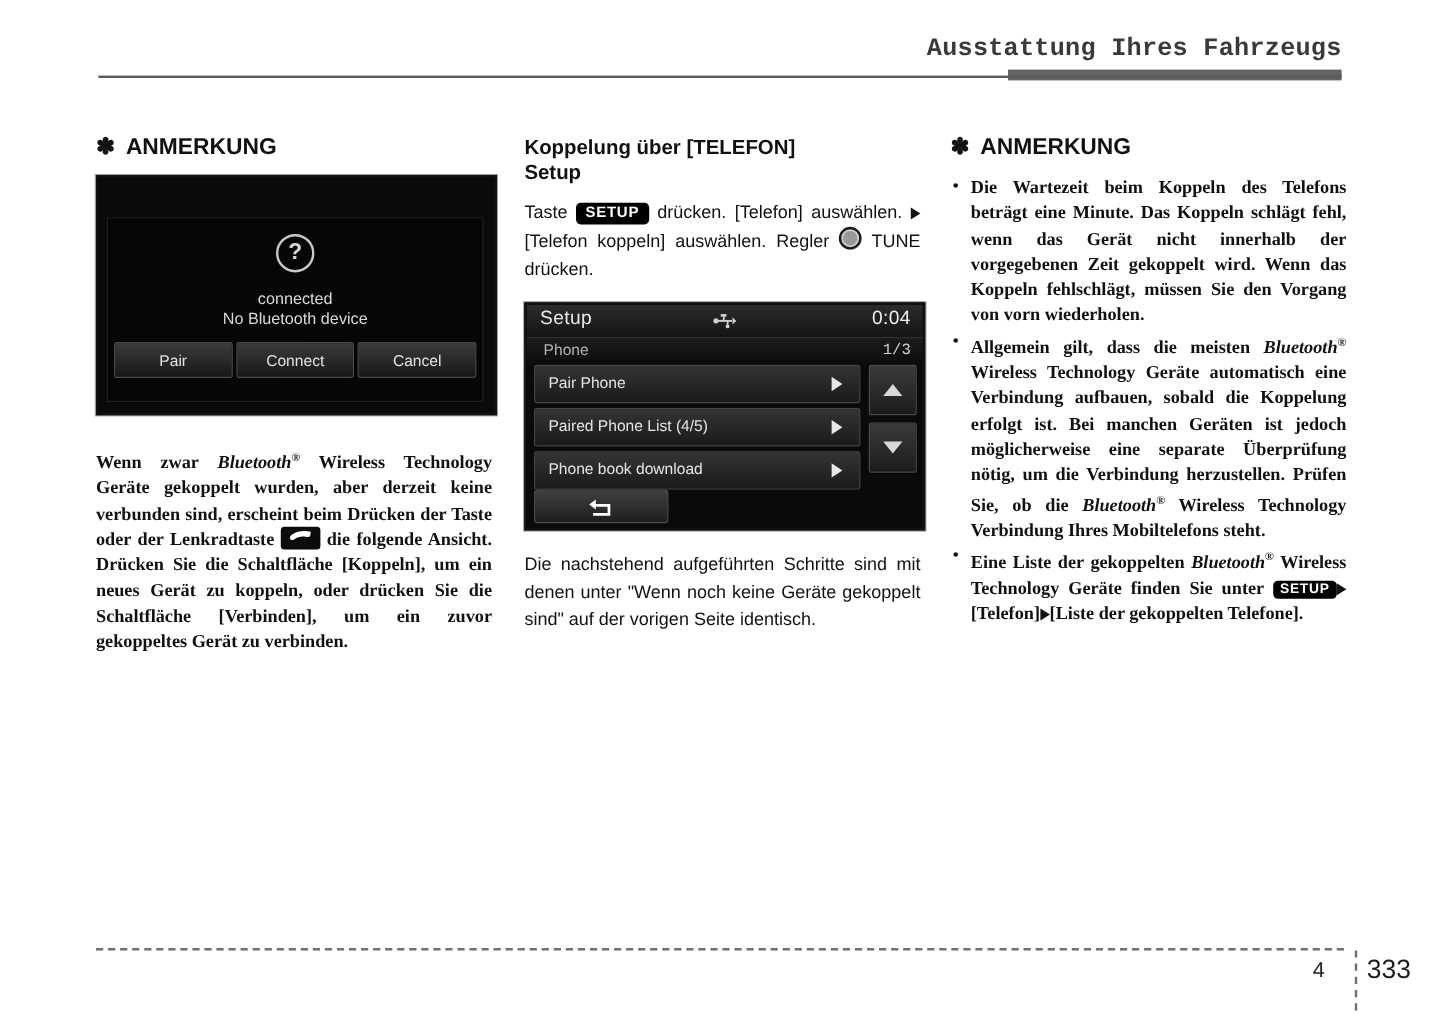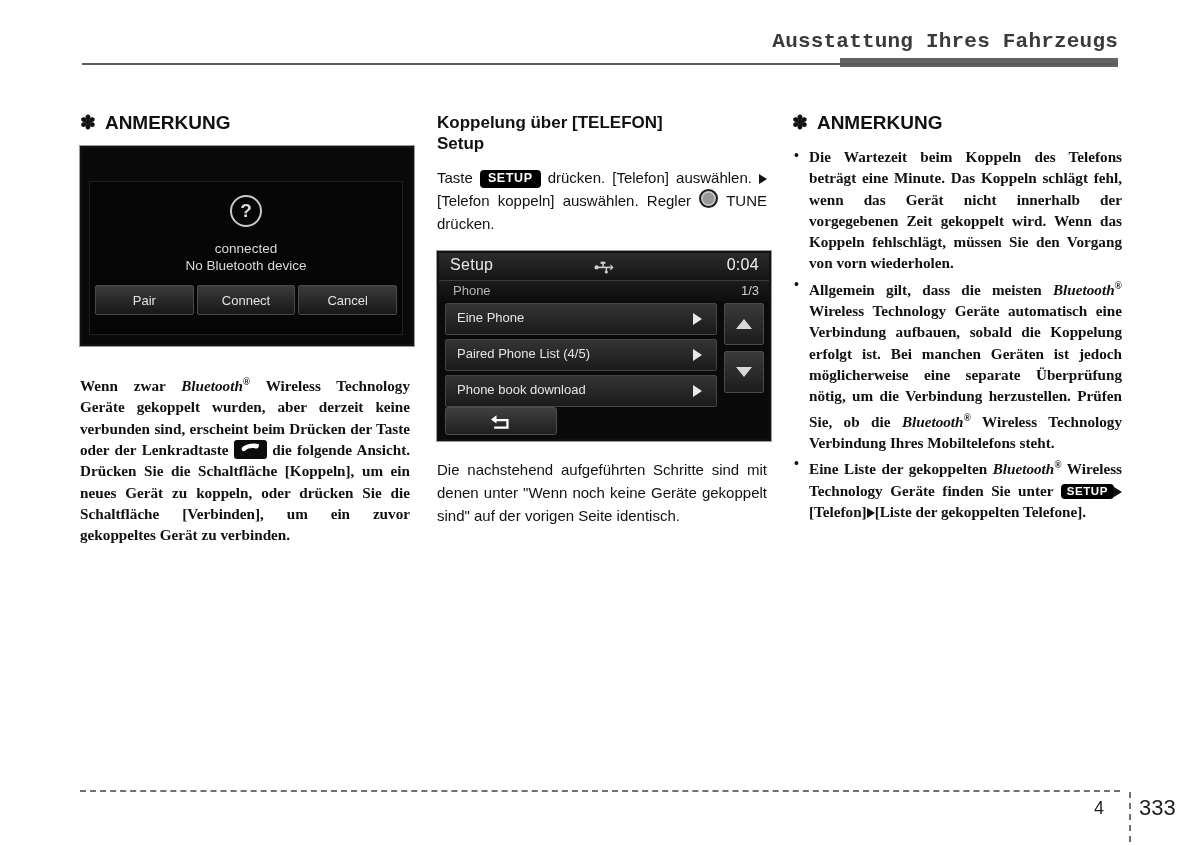--- a/index.html
+++ b/index.html
@@ -191,21 +191,21 @@
     background: linear-gradient(#1b1b1b, #0c0c0c);
     text-align: right;
   }
   .s2-sub-label {
     position: absolute; left: 14px; top: 2px;
     font-family: "Liberation Sans", sans-serif;
     font-size: 13px; color: #b4b4b4;
   }
   .s2-sub-page {
     position: absolute; right: 10px; top: 2px;
-    font-family: Liberation Sans, sans-serif;
+    font-family: Liberation Mono, monospace;
     font-size: 13px; color: #cfcfcf;
   }
   .s2-list {
     position: absolute; left: 6px; top: 50px;
     width: 272px;
   }
   .s2-row {
     position: relative;
     height: 30px; margin-bottom: 4px;
     background: linear-gradient(#343434, #1a1a1a);
@@ -349,21 +349,21 @@
       <span class="scr-time">0:04</span>
     </div>
 
     <div class="s2-sub">
       <span class="s2-sub-label">Phone</span>
       <span class="s2-sub-page">1/3</span>
     </div>
 
     <div class="s2-list">
       <div class="s2-row">
-        <span class="s2-row-label">Eine Phone</span>
+        <span class="s2-row-label">Pair Phone</span>
         <span class="s2-row-arrow"></span>
       </div>
       <div class="s2-row">
         <span class="s2-row-label">Paired Phone List  (4/5)</span>
         <span class="s2-row-arrow"></span>
       </div>
       <div class="s2-row">
         <span class="s2-row-label">Phone book download</span>
         <span class="s2-row-arrow"></span>
       </div>

